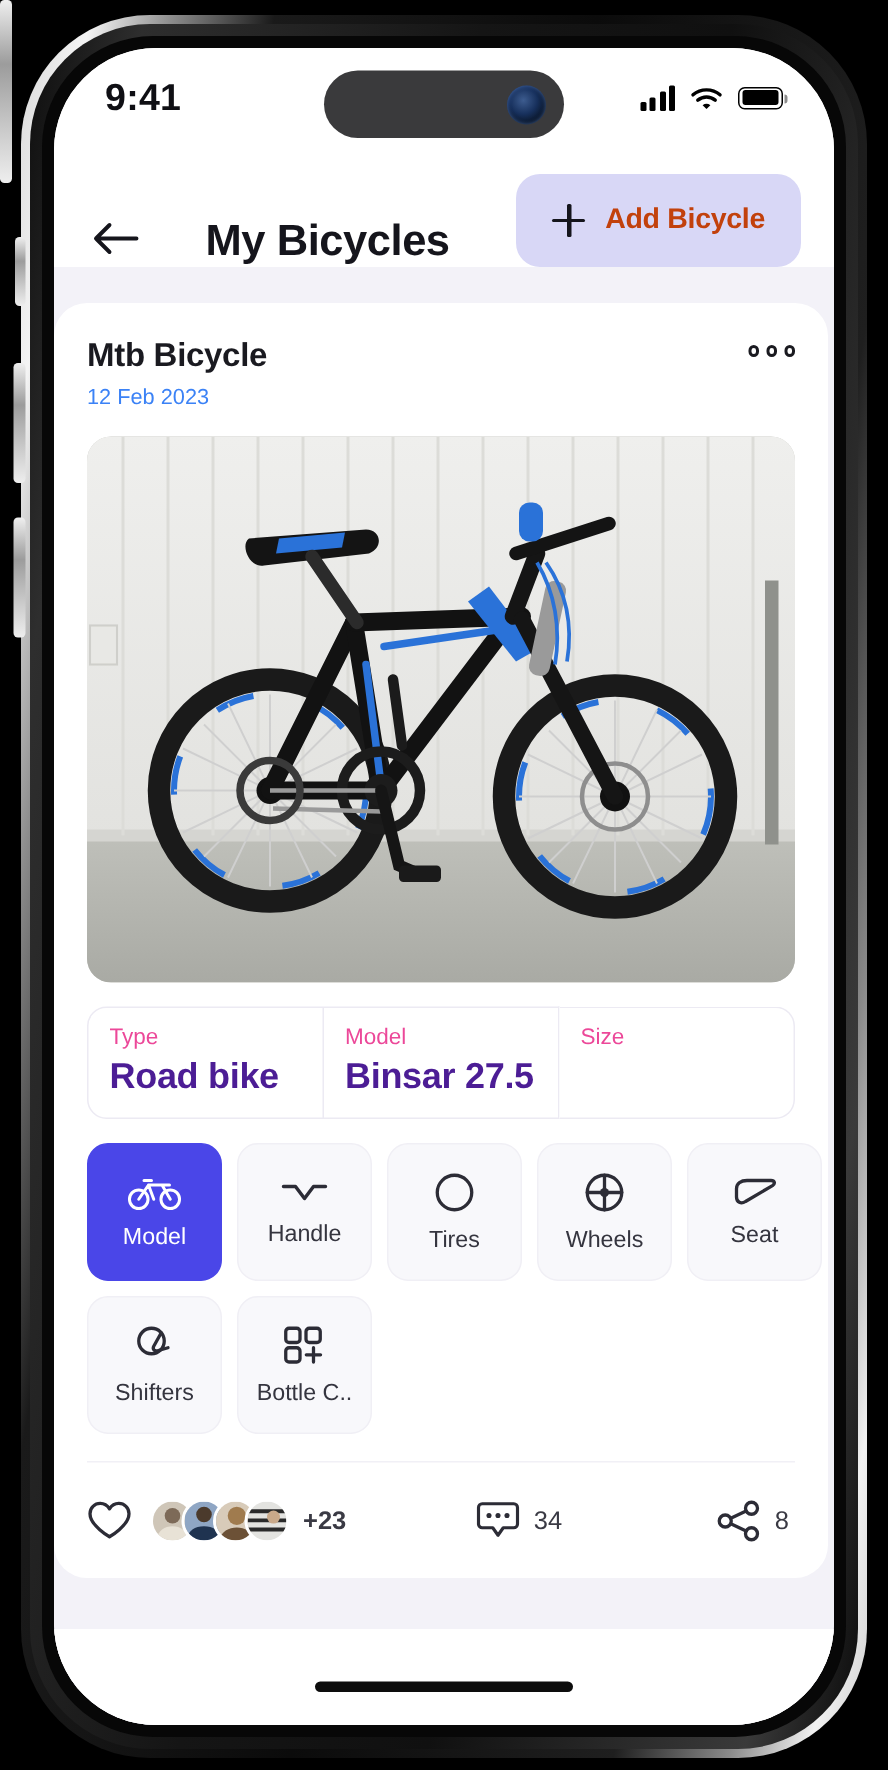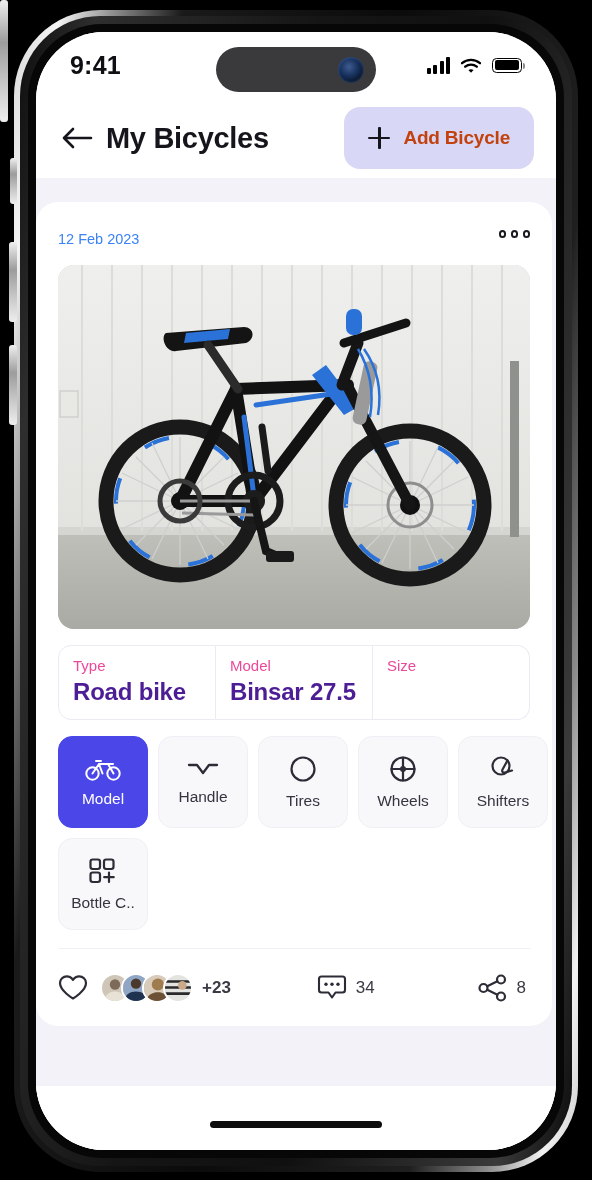--- a/index.html
+++ b/index.html
@@ -77,21 +77,21 @@
   }
   .island .lens {
     width:26px; height:26px; border-radius:50%;
     background: radial-gradient(circle at 42% 38%, #3d5c8f 0%, #17305c 42%, #0a1628 70%, #05080f 100%);
     box-shadow: inset 0 0 3px rgba(120,170,255,.5);
   }
 
   
   .app-header {
     position:absolute; left:0; top:66px; width:520px; height:80px;
-    background:#fff; display:flex; align-items:center; padding:0 22px; z-index:15;
+    background:#fff; display:flex; align-items:flex-end; padding:0 22px; z-index:15;gap:31px;
   }
   .back-btn { width:38px; height:38px; display:flex; align-items:center; justify-content:center; cursor:pointer; }
   .page-title { font-size: 29px; font-weight: 800; color:#15151c; margin-left:10px; letter-spacing:-.3px; }
   .add-btn {
     margin-left:auto; display:flex; align-items:center; gap:13px;
     background:#d8d7f6; border-radius:16px; height:62px; padding:0 24px; cursor:pointer;
   }
   .add-btn .lbl { font-size:19px; font-weight:700; color:#c2410c; letter-spacing:-.2px; }
   .plus { position:relative; width:22px; height:22px; }
   .plus::before,.plus::after { content:""; position:absolute; background:#15151c; border-radius:1px; }
@@ -216,20 +216,21 @@
         <span class="lbl">Add Bicycle</span>
       </div>
     </div>
 
     <div class="body-bg">
 
       <div class="card">
 
         <div class="card-head">
           <div>
+            <div class="card-title">Mtb Bicycle</div>
             <div class="card-date">12 Feb 2023</div>
           </div>
           <div class="dots">
             <span></span>
               <span></span>
               <span></span>
           </div>
         </div>
 
         <div class="photo">
@@ -354,20 +355,26 @@
 
           <div class="chip">
             <svg width="28" height="28" viewBox="0 0 28 28">
               <circle cx="14" cy="14" r="11.5" fill="none" stroke="#2c2c36" stroke-width="2.2"></circle>
               <path d="M14 2.5v23M2.5 14h23" stroke="#2c2c36" stroke-width="2.2" stroke-linecap="round"></path>
               <circle cx="14" cy="14" r="3" fill="#2c2c36"></circle>
             </svg>
             <span class="cl">Wheels</span>
           </div>
 
+          <div class="chip">
+            <svg width="32" height="22" viewBox="0 0 32 22">
+              <path d="M4 8.5C4 5 7 3 11 3h16c2.5 0 3 2 1 3.4L10 17c-3 2-6 .5-6-3z" fill="none" stroke="#2c2c36" stroke-width="2.2" stroke-linejoin="round"></path>
+            </svg>
+            <span class="cl">Seat</span>
+          </div>
 
           <div class="chip">
             <svg width="28" height="28" viewBox="0 0 28 28">
               <circle cx="12" cy="11" r="8.5" fill="none" stroke="#2c2c36" stroke-width="2.2"></circle>
               <path d="M18.5 5.5L13.5 14.5C12.5 16.5 14 18 16 17.5L23 15.5" fill="none" stroke="#2c2c36" stroke-width="2.2" stroke-linecap="round" stroke-linejoin="round"></path>
             </svg>
             <span class="cl">Shifters</span>
           </div>
 
           <div class="chip">

